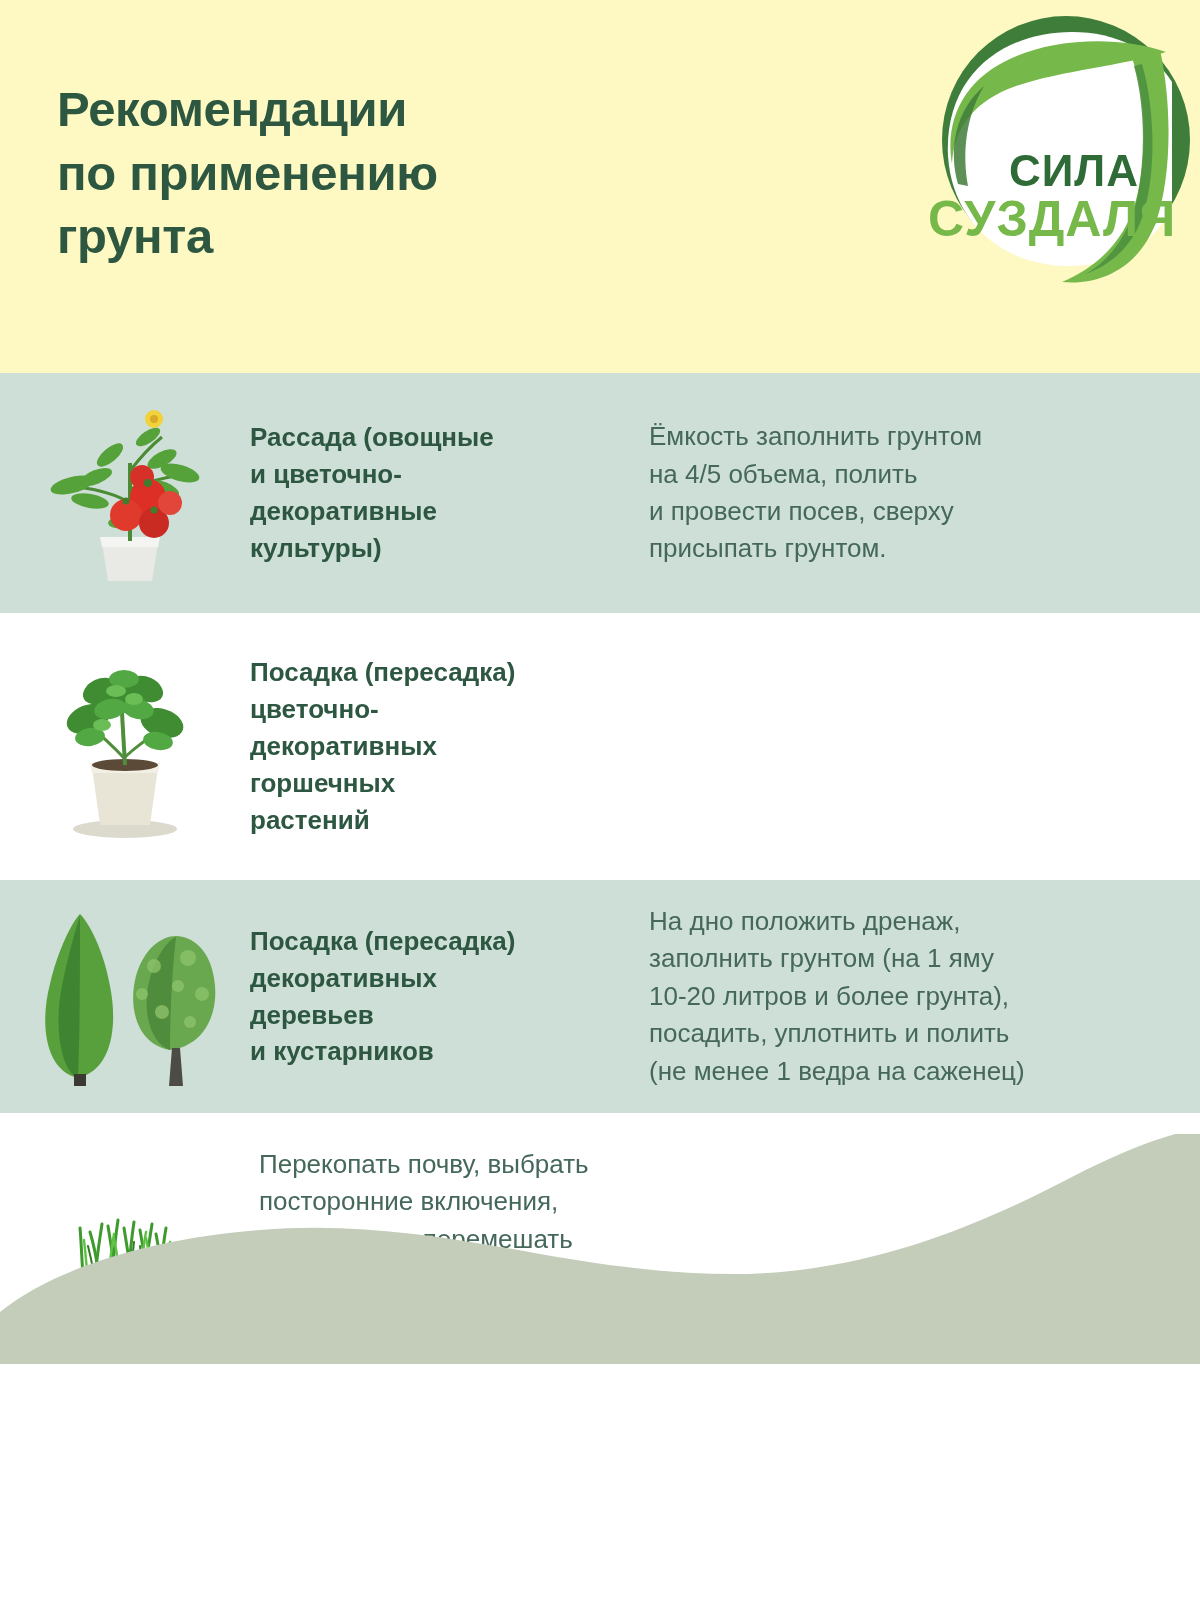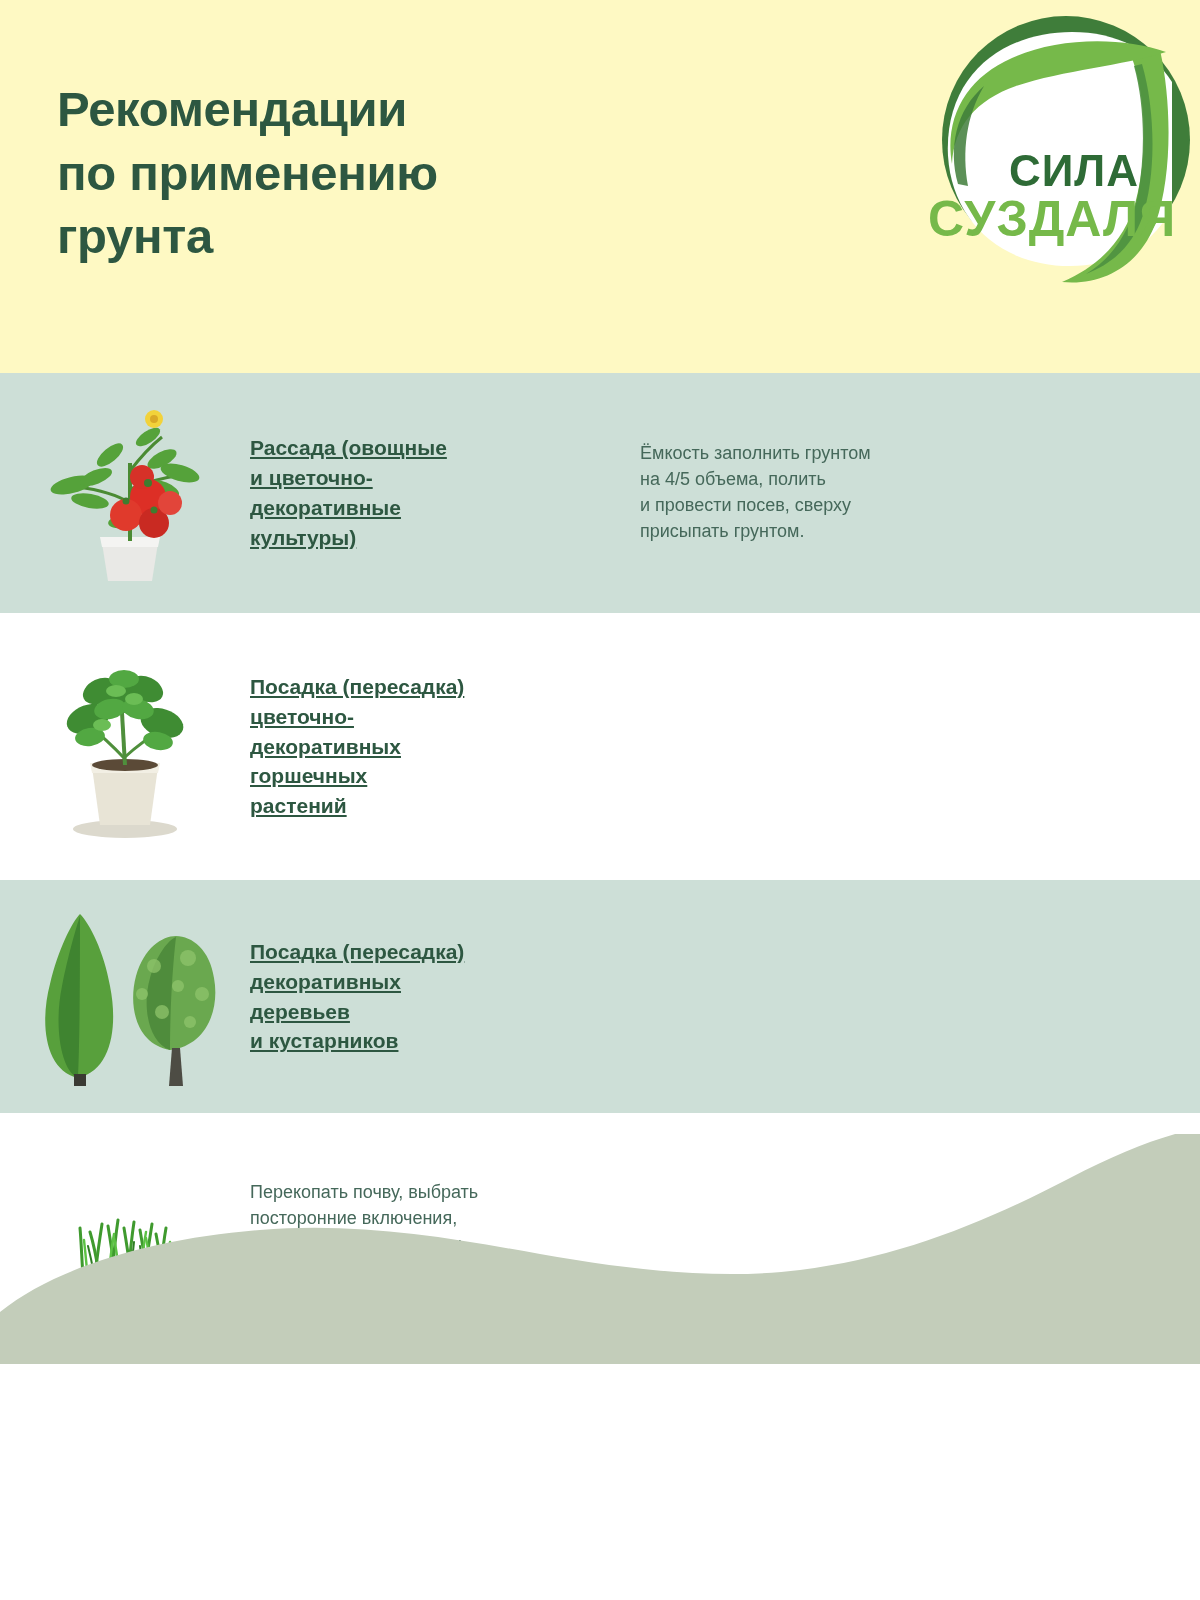--- a/index.html
+++ b/index.html
@@ -60,34 +60,34 @@
     min-width: 250px;
     height: 100%;
     display: flex;
     align-items: center;
     justify-content: center;
   }
   .row-label {
     width: 390px;
     min-width: 390px;
     padding-right: 20px;
-    font-size: 21px;
+    font-size: 26px;
     line-height: 1.42;
     font-weight: bold;
     color: #2d5741;
     white-space: pre-line;
-    text-decoration: underline;
   }
   .row-desc {
     flex: 1;
     padding-right: 20px;
-    font-size: 18px;
+    font-size: 26px;
     line-height: 1.44;
     color: #45685a;
     white-space: pre-line;
+    margin-left: 9px;
   }
 
   
   .footer-wave {
     position: absolute;
     left: 0;
     bottom: 0;
     width: 1200px;
     height: 230px;
   }
@@ -269,20 +269,25 @@
           <circle cx="122" cy="92" r="6"></circle>
           <circle cx="158" cy="84" r="6"></circle>
         </g>
         <path d="M 152 146 L 160 146 L 163 184 L 149 184 Z" fill="#4d4c44"></path>
       </svg>
     </div>
     <div class="row-label">Посадка (пересадка)
 декоративных
 деревьев
 и кустарников</div>
+    <div class="row-desc">На дно положить дренаж,
+заполнить грунтом (на 1 яму
+10-20 литров и более грунта),
+посадить, уплотнить и полить
+(не менее 1 ведра на саженец)</div>
   </div>
 
   <div class="row plain" style="top:1113px;height:290px;">
     <div class="row-image">
       <svg width="190" height="200" viewBox="0 0 190 200">
 
         <path d="M 52 146 L 142 146 L 136 188 L 58 188 Z" fill="#6b5a42"></path>
         <path d="M 52 146 L 142 146 L 140 158 L 54 158 Z" fill="#b58b3e"></path>
         <g stroke="#43372a" stroke-width="1.4" opacity="0.8">
           <path d="M 62 158 L 60 186" fill="none"></path>

